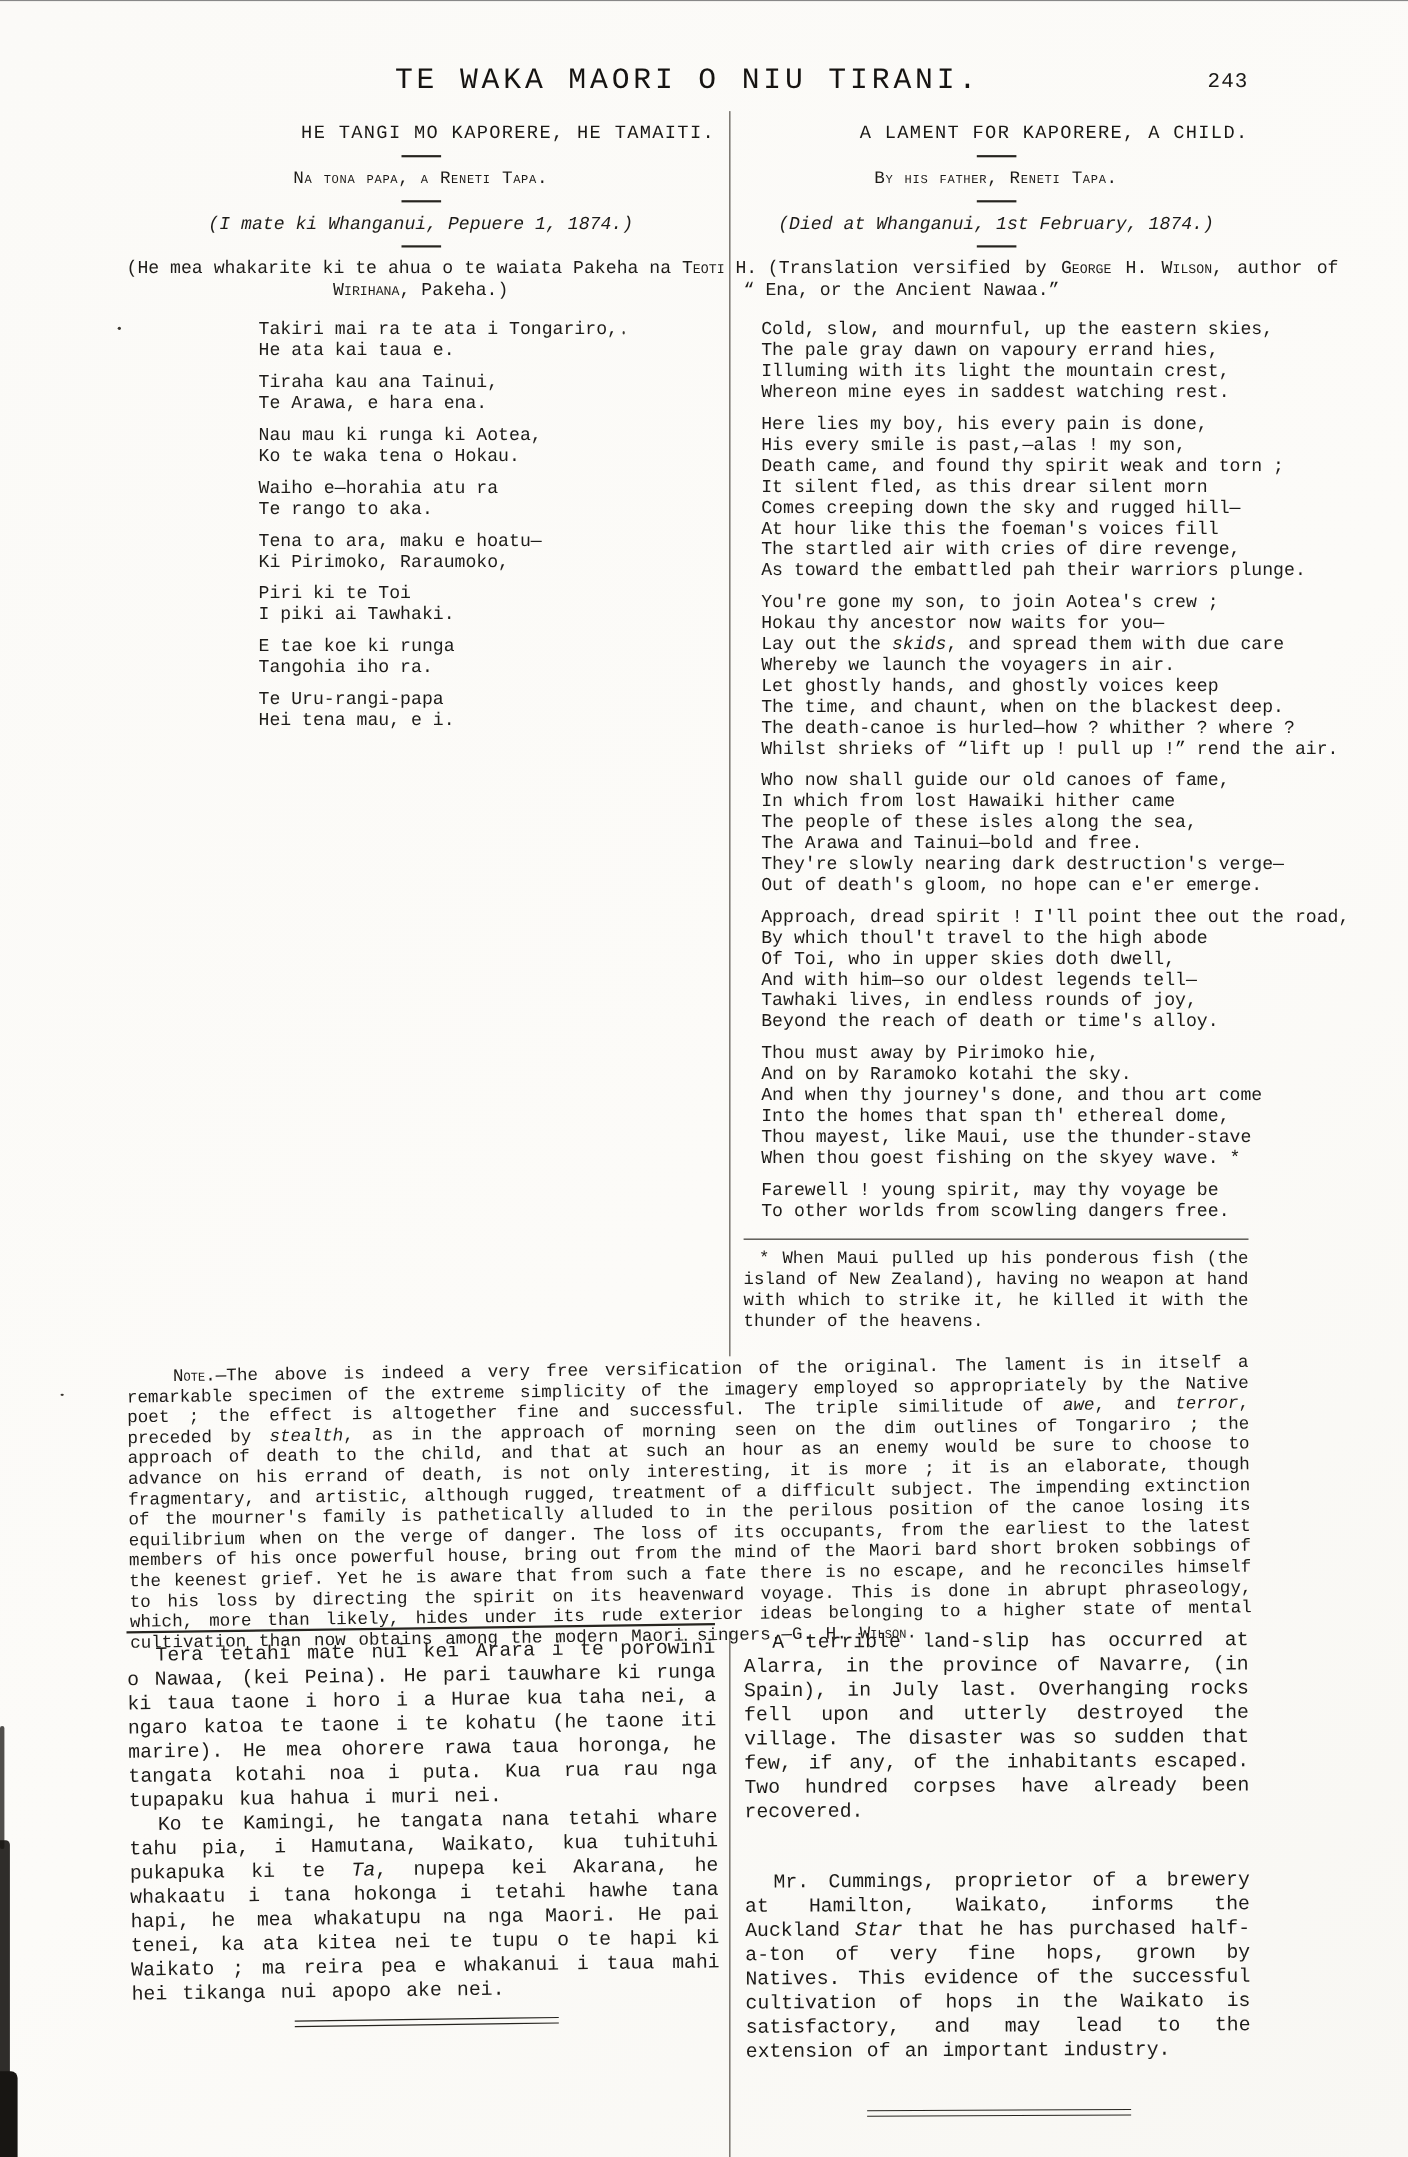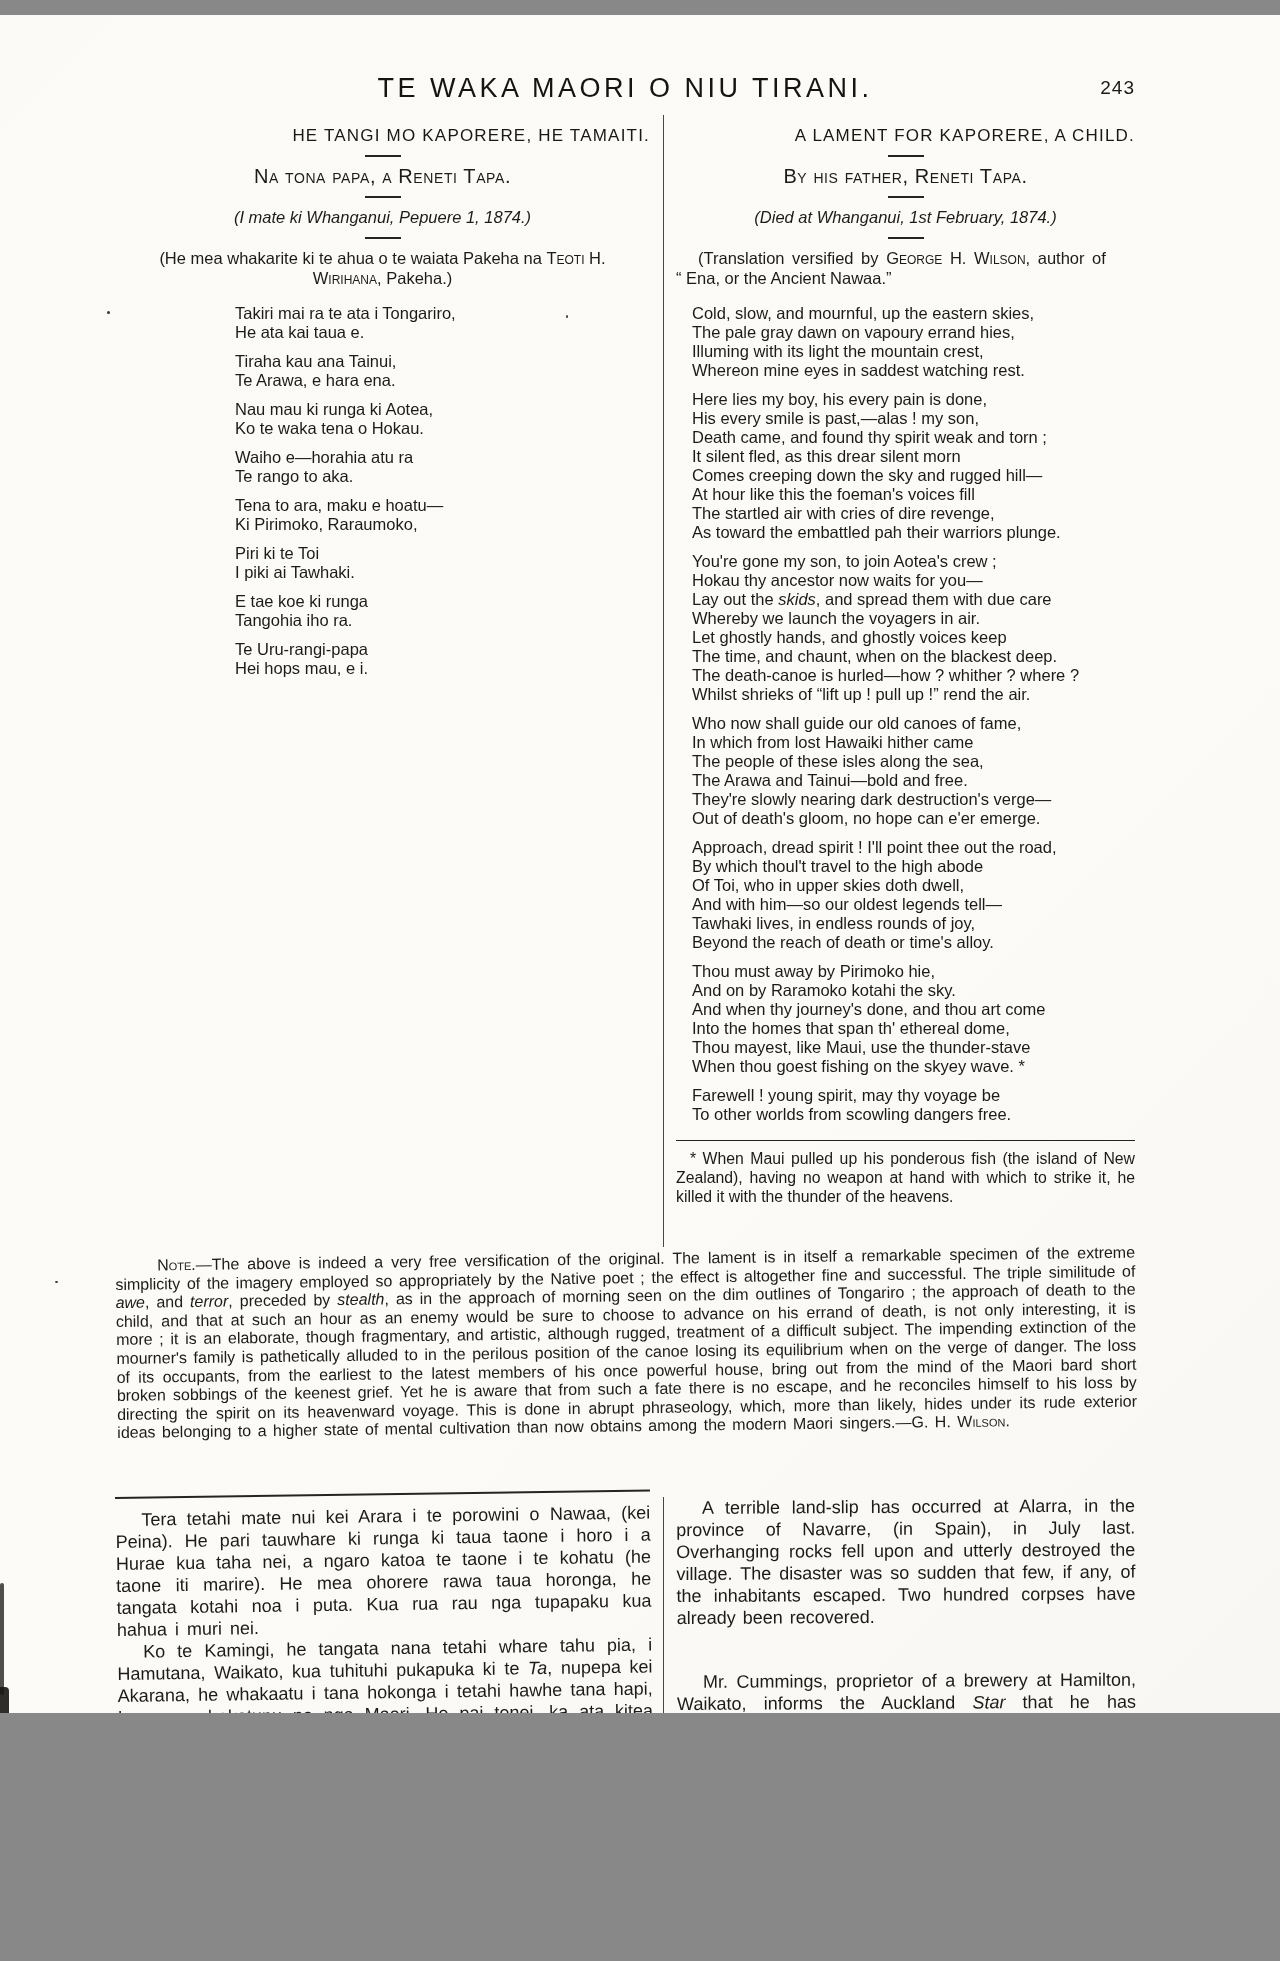--- a/index.html
+++ b/index.html
@@ -1,21 +1,21 @@
 <!DOCTYPE html>
 <html><head>
 <meta charset="utf-8">
 <style>
   html,body{margin:0;padding:0;background:#888;}
   .page{
     position:relative;
-    width:1280px;height:1698px;
-    margin:15px auto;
+    width:1280px;height:1961px;
+    margin:1px auto;
     background:linear-gradient(135deg,#fbfaf7 0%,#fcfbf8 55%,#f8f7f3 100%);
-    font-family:Liberation Sans, sans-serif;
+    font-family:Liberation Mono, monospace;
     color:#1d1b18;
     overflow:hidden;
   }
   
   .masthead{
     position:absolute;left:115px;top:58px;width:1020px;
     text-align:center;font-size:27px;letter-spacing:3.5px;
     color:#161412;white-space:nowrap;
   }
   .pagenum{
@@ -29,21 +29,21 @@
   .pcol.right{left:561px;width:459px;}
   .col-divider{position:absolute;background:#4a453e;width:1px;}
   .divider-top{left:663px;top:100px;height:1132px;}
   .divider-bottom{left:663px;top:1482px;height:479px;}
   .col-heading{
     text-align:right;font-size:17px;letter-spacing:1.2px;
     line-height:21px;color:#1a1815;white-space:nowrap;
   }
   .srule{width:36px;height:0;border-top:2px solid #26241f;margin:9px auto;}
   .byline{
-    text-align:center;font-variant:small-caps;font-size:20px;
+    text-align:center;font-variant:small-caps;font-size:16px;
     line-height:21px;letter-spacing:.6px;
   }
   .dateline{text-align:center;font-style:italic;font-size:16.5px;line-height:21px;}
   .attrib{ text-align:center;font-size:16.5px;line-height:20px;margin-bottom:12px;}
   .transnote{text-align:left;font-size:16.5px;line-height:20px;margin-bottom:12px;}
   .transnote .line:first-child{padding-left:22px;word-spacing:3px;}
   .sc{font-variant:small-caps;}
   .stanzas{margin-top:16px;font-size:16.5px;line-height:19px;}
   .pcol.left  .stanzas{padding-left:120px;}
   .pcol.right .stanzas{padding-left:16px;}
@@ -136,21 +136,21 @@
           <div class="stanza">
             <div class="line">Piri ki te Toi</div>
             <div class="line">I piki ai Tawhaki.</div>
           </div>
           <div class="stanza">
             <div class="line">E tae koe ki runga</div>
             <div class="line">Tangohia iho ra.</div>
           </div>
           <div class="stanza">
             <div class="line">Te Uru-rangi-papa</div>
-            <div class="line">Hei hops mau, e i.</div>
+            <div class="line">Hei tena mau, e i.</div>
           </div>
         </div>
     </div>
 
     <div class="pcol right">
       <div class="col-heading">A LAMENT FOR KAPORERE, A CHILD.</div>
       <div class="srule"></div>
       <div class="byline">By his father, Reneti Tapa.</div>
       <div class="srule"></div>
       <div class="dateline">(Died at Whanganui, 1st February, 1874.)</div>

